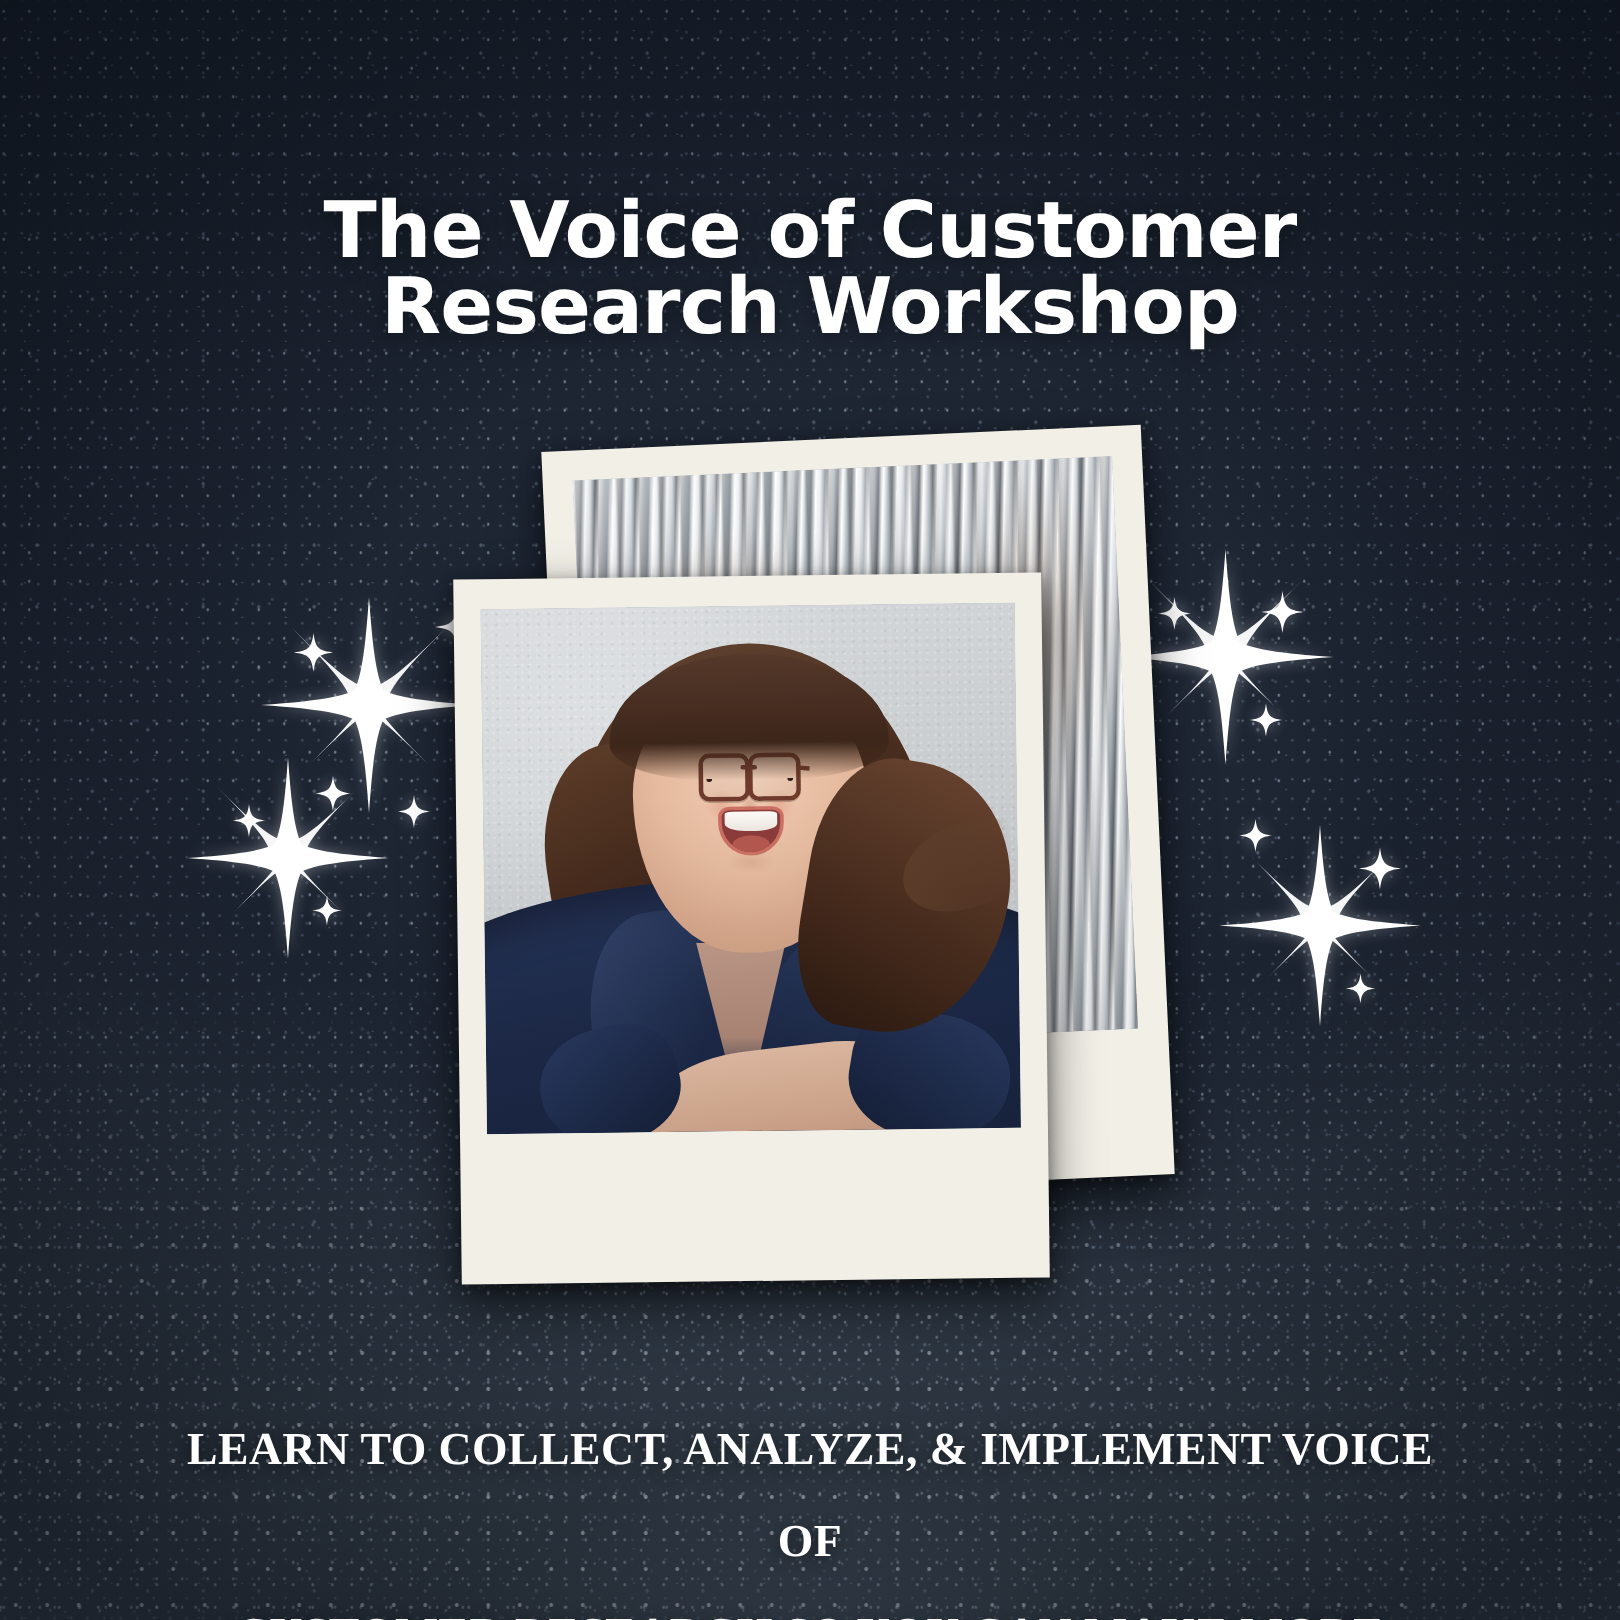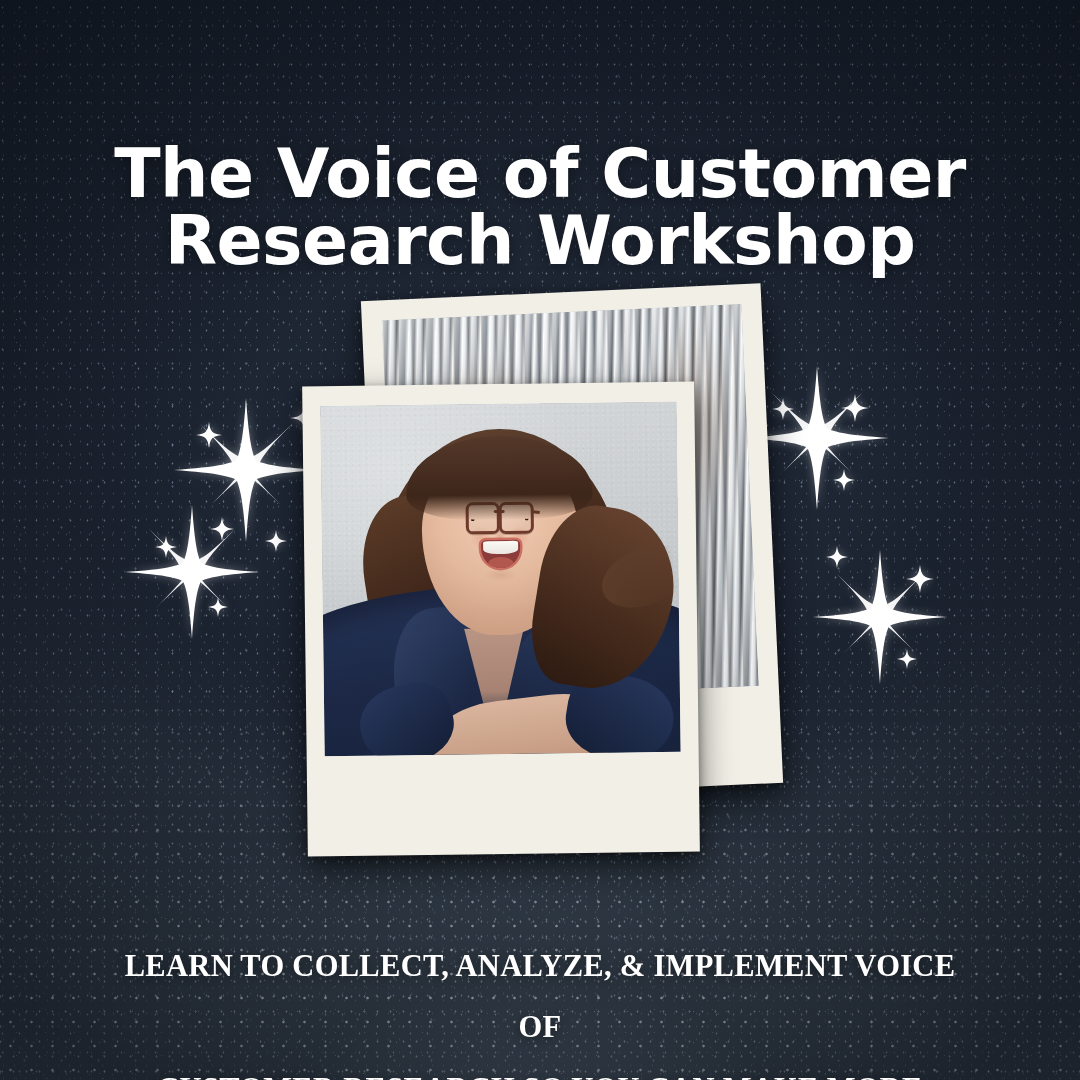--- a/index.html
+++ b/index.html
@@ -61,21 +61,21 @@
     background:radial-gradient(ellipse 780px 680px at 50% 46%, rgba(0,0,0,0) 40%, rgba(5,9,16,.55) 100%);
   }
 
   
   .title{
     position:absolute;left:0;right:0;top:94px;
     text-align:center;
     color:#ffffff;
     font-family:"DejaVu Sans","Liberation Sans",sans-serif;
     font-weight:700;
-    font-size:68px;
+    font-size:52px;
     line-height:.99;
     letter-spacing:-0.5px;
     text-shadow:0 2px 14px rgba(0,0,0,.35);
     padding:0 22px;
     white-space:pre-line;
   }
 
   
   .subtitle{
     position:absolute;left:0;right:0;top:905px;

